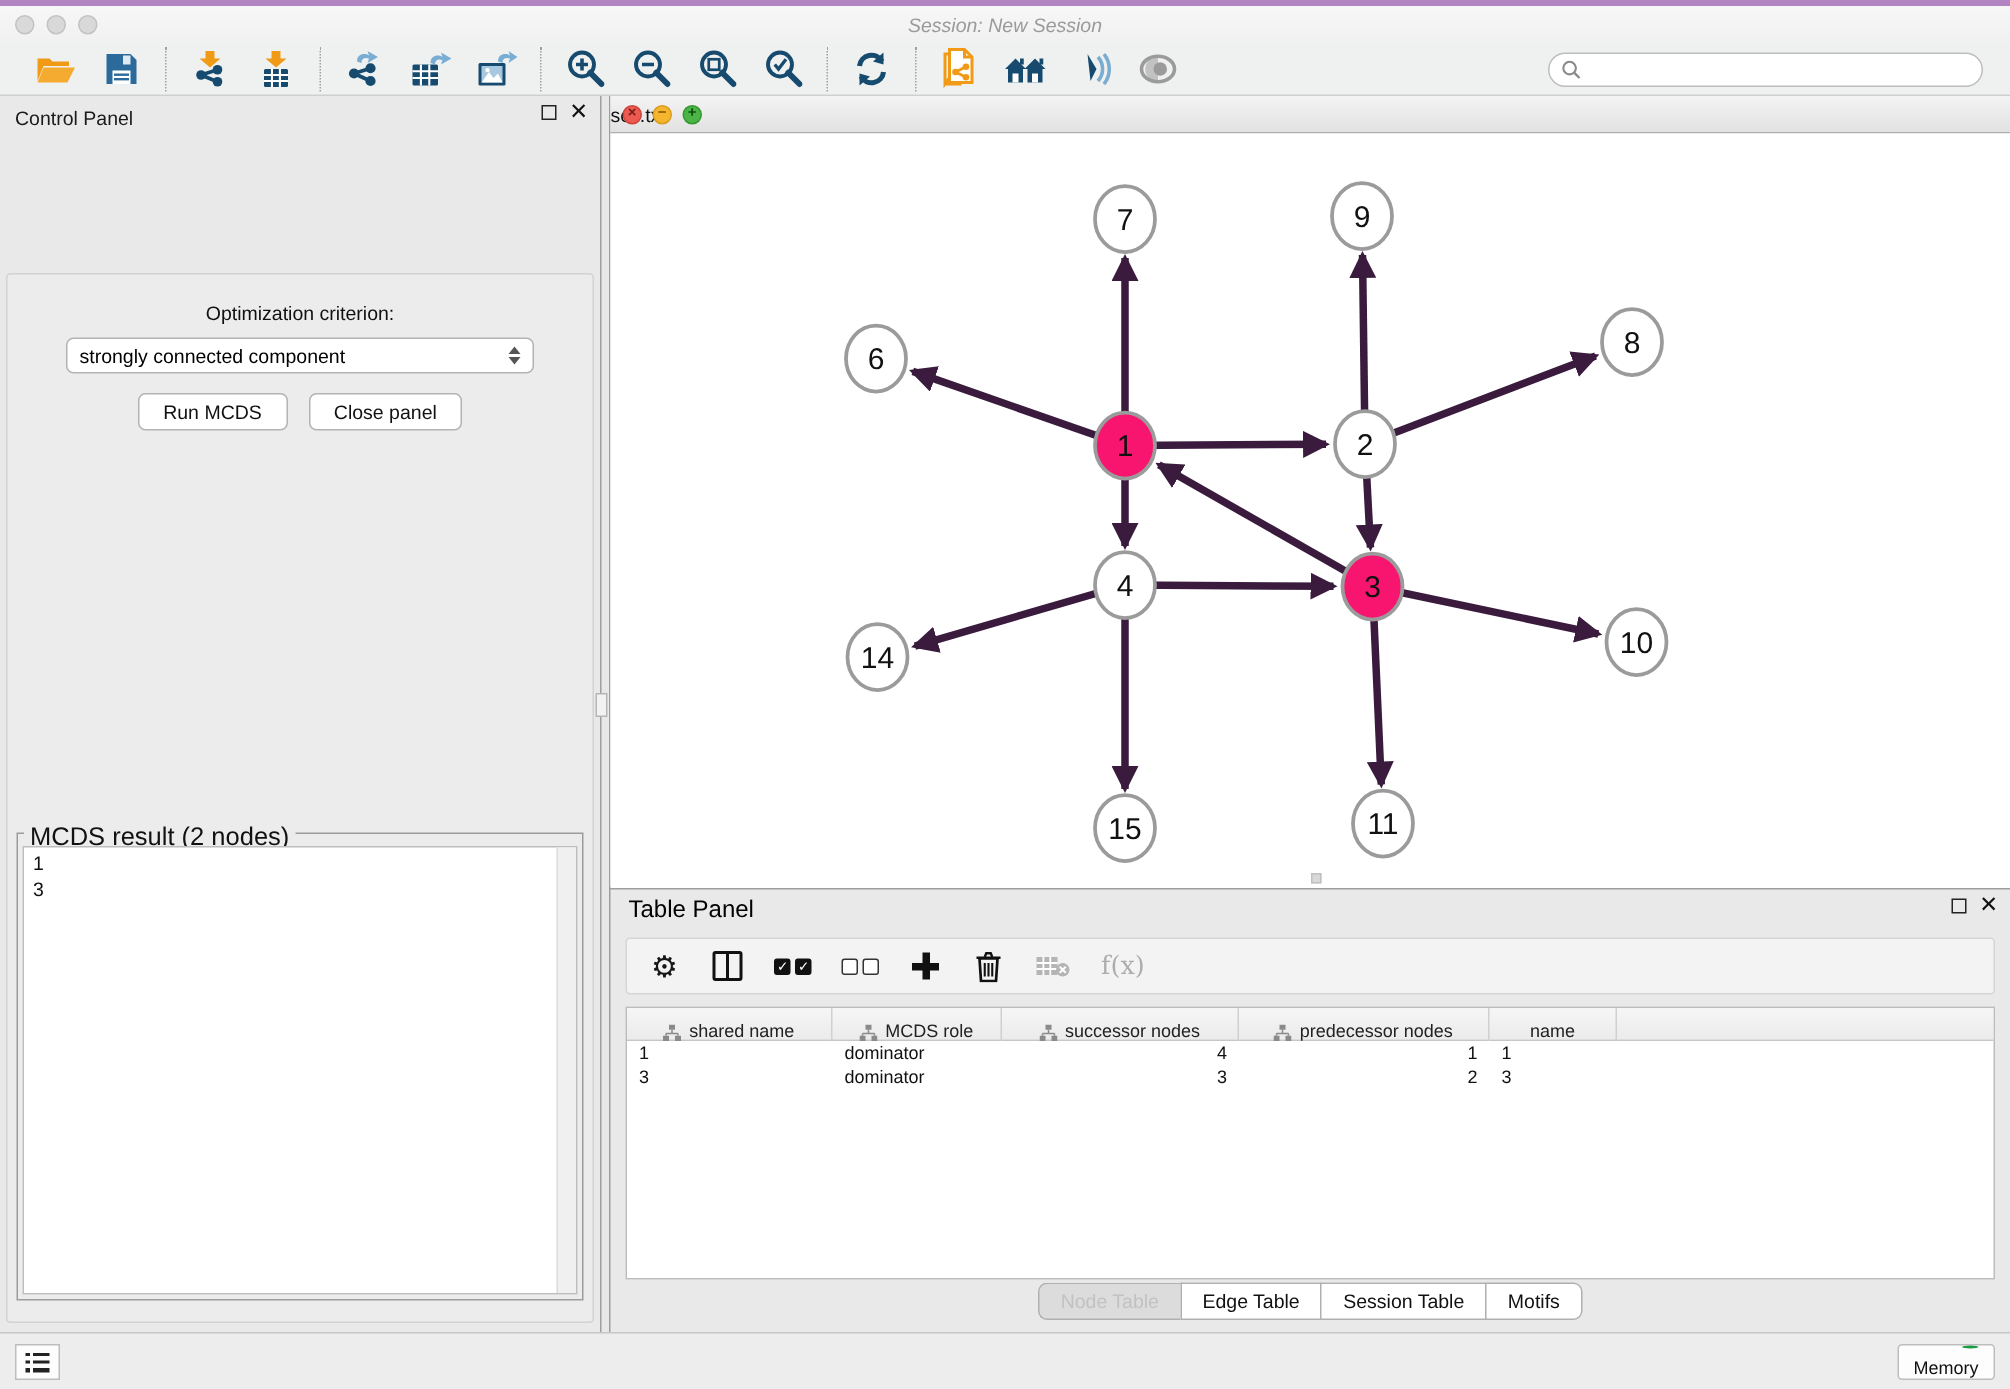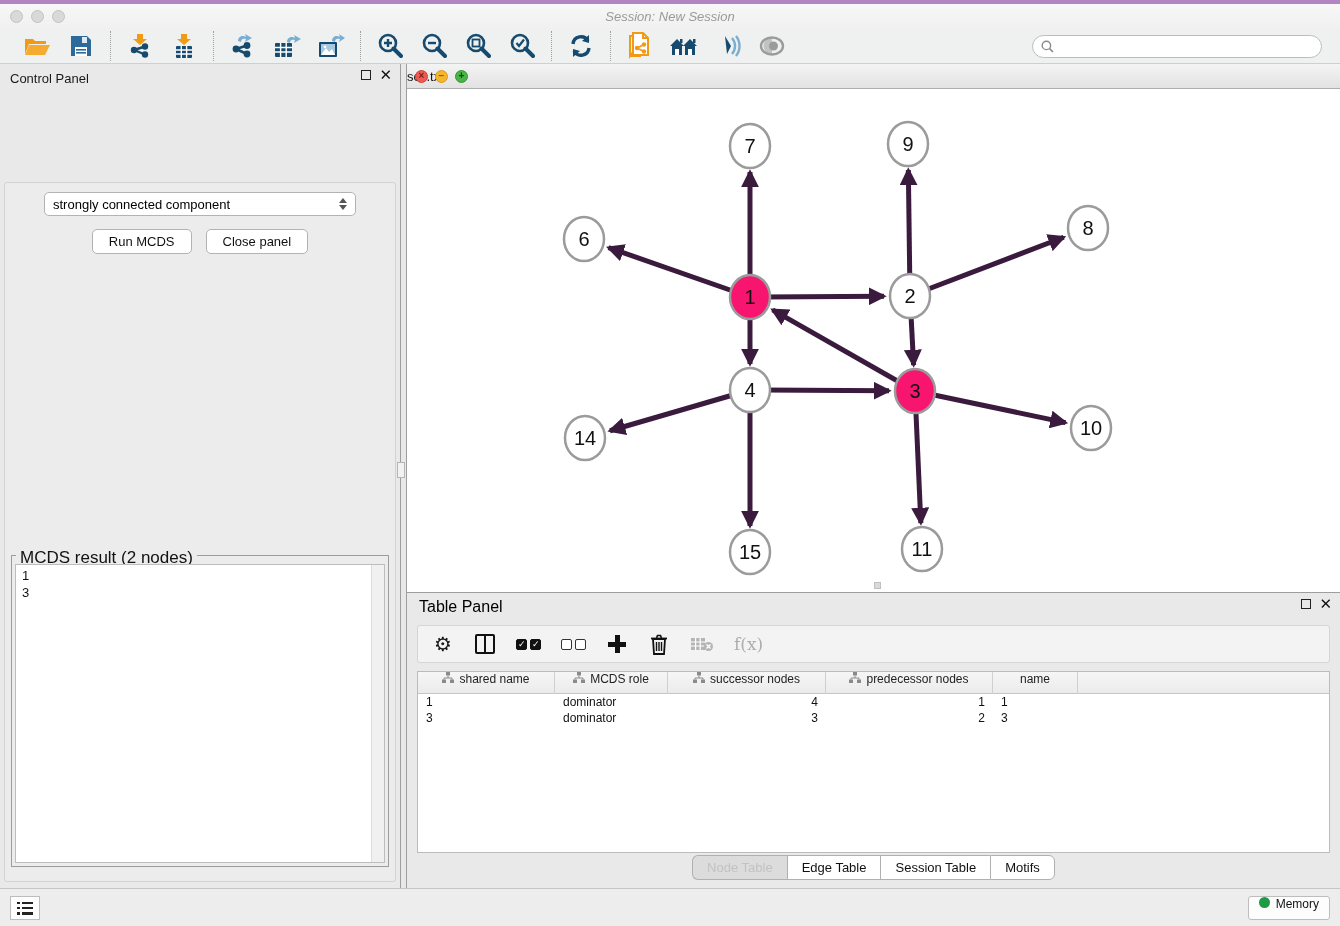--- a/index.html
+++ b/index.html
@@ -79,37 +79,37 @@
   .cb { width:11px; height:11px; border:1.5px solid #333; border-radius:2px; position:relative; background:#fff; }
   .cb.checked { background:#111; border-color:#111; }
   .cb.checked:after { content:"✓"; color:#fff; font-size:9px; position:absolute; top:-1px; left:1px; }
   .plus-icon { position:relative; width:18px; height:18px; }
   .plus-icon:before { content:""; position:absolute; left:7px; top:0; width:5px; height:18px; background:#111; }
   .plus-icon:after { content:""; position:absolute; left:0; top:7px; width:18px; height:5px; background:#111; }
   .fx-label { font-family:"DejaVu Serif",serif; font-size:17px; color:#adadad; }
 
   .data-table { margin:8px 10px 0; background:#fff; border:1px solid #bcbcbc; height:182px; overflow:hidden; position:relative; }
   .dt-header { display:flex; background:linear-gradient(#f6f6f6,#ebebeb); border-bottom:1px solid #c6c6c6; height:22px; }
-  .dt-hcell { display:flex; align-items:flex-start; justify-content:center; gap:5px; font-size:12px; color:#222; border-right:1px solid #d0d0d0; height:22px; }
+  .dt-hcell { display:flex; align-items:flex-end; justify-content:center; gap:5px; font-size:12px; color:#222; border-right:1px solid #d0d0d0; height:22px; }
   .dt-row { display:flex; height:16px; }
   .dt-cell { font-size:12px; color:#111; padding:0 8px; line-height:16px; white-space:nowrap; overflow:hidden; }
 
   .tp-tabs { position:absolute; bottom:8px; left:0; width:100%; display:flex; justify-content:center; }
   .tp-tab { font-size:13px; padding:4px 14px; background:#fff; border:1px solid #b0b0b0; border-right:none; color:#111; }
   .tp-tab:first-child { border-radius:6px 0 0 6px; }
   .tp-tab:last-child { border-right:1px solid #b0b0b0; border-radius:0 6px 6px 0; }
   .tp-tab.active { background:#dcdcdc; color:#c2c2c2; }
 
   
   .statusbar { position:absolute; left:0; bottom:0; width:100%; height:38px; background:#ededed; border-top:1px solid #c6c6c6; }
   .list-btn { position:absolute; left:10px; top:7px; width:30px; height:24px; background:#fdfdfd; border:1px solid #bdbdbd; display:flex; align-items:center; justify-content:center; }
   .list-glyph { width:16px; height:13px; display:flex; flex-direction:column; justify-content:space-between; }
   .list-glyph i { display:block; height:2.5px; background:#222; position:relative; margin-left:5px; }
   .list-glyph i:before { content:""; position:absolute; left:-5px; top:0; width:3px; height:2.5px; background:#222; }
-  .memory-btn { position:absolute; right:10px; top:7px; height:24px; background:#fdfdfd; border:1px solid #bdbdbd; border-radius:3px; display:flex; align-items:flex-start; gap:6px; padding:0 10px; font-size:12px; color:#111; }
+  .memory-btn { position:absolute; right:10px; top:7px; height:24px; background:#fdfdfd; border:1px solid #bdbdbd; border-radius:3px; display:flex; align-items:flex-end; gap:6px; padding:0 10px; font-size:12px; color:#111;flex-direction:column; }
   .mem-dot { width:11px; height:11px; border-radius:50%; background:#1d9b45; }
 </style>
 </head>
 <body>
 
 <div id="app">
 
   <div class="desktop-strip"></div>
 
   <div class="titlebar">
@@ -285,20 +285,21 @@
 
   <div class="control-panel">
     <div class="panel-head">
       <span class="ptitle">Control Panel</span>
       <span class="panel-ctls">
         <span class="float-box"></span>
         <span class="close-x">✕</span>
       </span>
     </div>
     <div class="cp-body">
+      <div class="opt-label">Optimization criterion:</div>
       <div class="dropdown">
         <span class="dval">strongly connected component</span>
         <span class="stepper">
             <span class="tri-up"></span>
             <span class="tri-dn"></span>
           </span>
       </div>
       <div class="btn-row">
         <button class="cp-btn">Run MCDS</button>
         <button class="cp-btn">Close panel</button>

